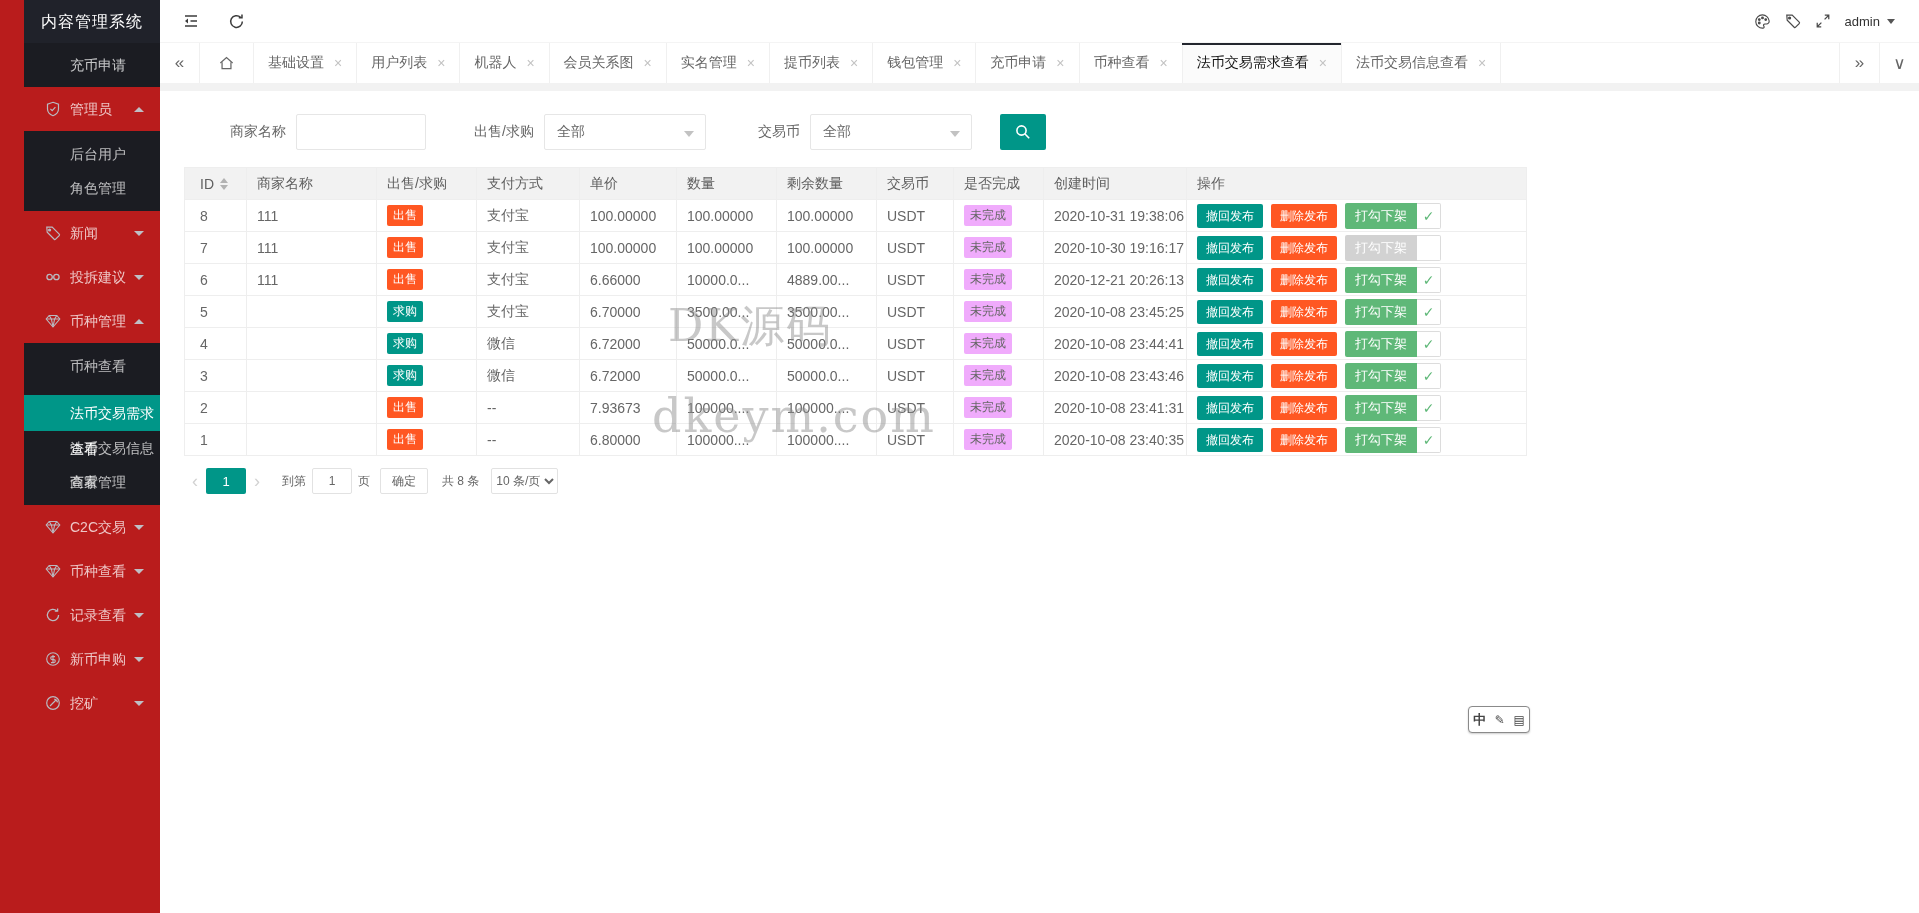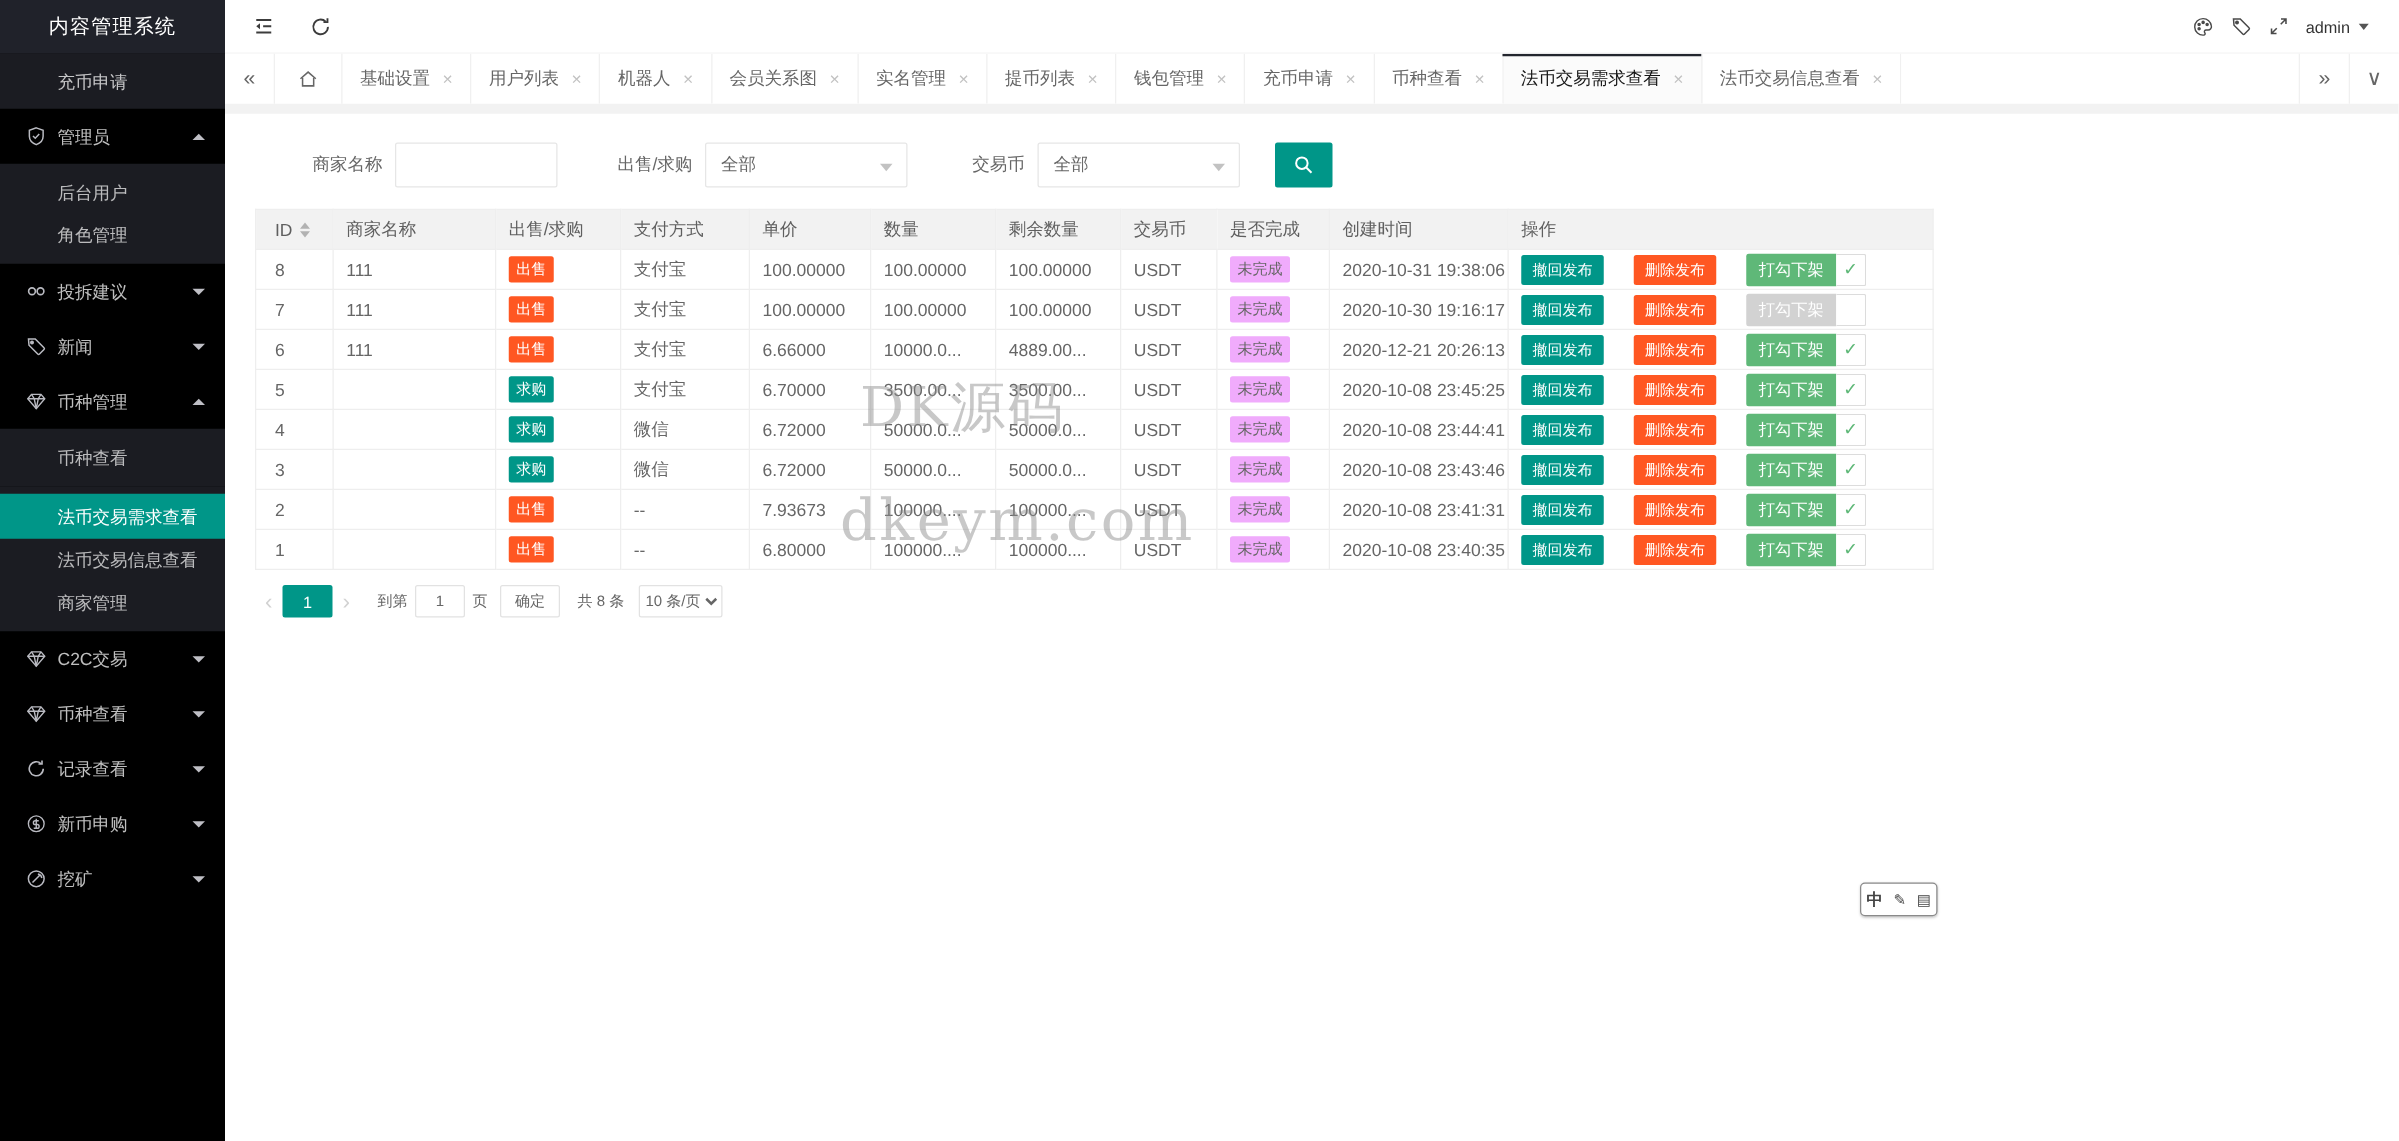--- a/index.html
+++ b/index.html
@@ -1,21 +1,21 @@
 <!DOCTYPE html>
 <html style="--accent: #009688; --danger: #FF5722; --success: #5FB878;"><head>
 <meta charset="utf-8">
 <style>
   * { box-sizing: border-box; margin: 0; padding: 0; }
   html,body { width:1919px; height:913px; overflow:hidden;
     font-family:"Liberation Sans","DejaVu Sans",sans-serif; background:#fff; }
   .layout { display:flex; width:1919px; height:913px; }
 
   
-  .sidebar { width:180px; flex-shrink:0; background:#000000; color:#cfcfcf; overflow:hidden; }
+  .sidebar { width:160px; flex-shrink:0; background:#b91c1c; color:#cfcfcf; overflow:hidden;padding-left:24px; }
   .logo { height:43px; line-height:43px; text-align:center; color:#fff; font-size:16px; letter-spacing:1px; background:#20222A; }
   .side-item { height:44px; line-height:44px; padding-left:46px; font-size:14px; color:rgba(255,255,255,.75); background:#1B1C22; cursor:pointer; }
   .side-group { position:relative; height:44px; line-height:44px; padding-left:46px; font-size:14px; color:rgba(255,255,255,.75); cursor:pointer; }
   .side-icon { position:absolute; left:21px; top:14px; width:16px; height:16px; color:#b9bac1; }
   .side-icon svg { display:block; }
   .caret { position:absolute; right:16px; top:20px; width:0; height:0; border-left:5px solid transparent; border-right:5px solid transparent; }
   .caret-up { border-bottom:5px solid #bfbfc5; }
   .caret-down { border-top:5px solid #bfbfc5; }
   .side-children { background:#1B1C22; padding:6px 0; }
   .side-child { height:34px; line-height:34px; padding-left:46px; font-size:14px; color:rgba(255,255,255,.7); cursor:pointer; }
@@ -65,21 +65,21 @@
   .sort-icon { display:inline-flex; flex-direction:column; gap:2px; cursor:pointer; }
   .tri-up { width:0;height:0;border-left:4px solid transparent;border-right:4px solid transparent;border-bottom:5px solid #b2b2b2; }
   .tri-down { width:0;height:0;border-left:4px solid transparent;border-right:4px solid transparent;border-top:5px solid #b2b2b2; }
 
   .badge { display:inline-block; padding:2px 6px; border-radius:2px; font-size:12px; color:#fff; line-height:1.4; }
   .badge-sell { background:var(--danger); }
   .badge-buy { background:var(--accent); }
   .status-badge { display:inline-block; padding:2px 6px; border-radius:2px; font-size:12px; background:#f0abfc; color:#666; line-height:1.4; }
 
   .td-ops { overflow:visible; }
-  .mini-btn { display:inline-block; height:24px; line-height:24px; padding:0 9px; border-radius:2px; font-size:12px; color:#fff; margin-right:24px; cursor:pointer; vertical-align:middle; }
+  .mini-btn { display:inline-block; height:24px; line-height:24px; padding:0 9px; border-radius:2px; font-size:12px; color:#fff; margin-right:8px; cursor:pointer; vertical-align:middle; }
   .btn-teal { background:var(--accent); }
   .btn-orange { background:var(--danger); }
   .offline { display:inline-flex; vertical-align:middle; cursor:pointer; }
   .off-label { display:inline-block; height:26px; line-height:26px; padding:0 10px; background:var(--success); color:#fff; font-size:13px; border-radius:2px 0 0 2px; }
   .offline.disabled .off-label { background:#d2d2d2; }
   .off-box { width:24px; height:26px; background:#fff; border:1px solid #dcdcdc; border-left:none; border-radius:0 2px 2px 0; display:flex; align-items:center; justify-content:center; }
   .off-check { font-style:normal; color:var(--success); font-size:14px; font-weight:bold; }
 
   
   .pager { display:flex; align-items:center; margin-top:12px; font-size:12px; color:#666; }
@@ -115,31 +115,31 @@
             <svg viewBox="0 0 16 16" width="16" height="16" fill="none" stroke="currentColor" stroke-width="1.2">
               <path d="M8 1.3 L13.5 3.2 V8 c0 3.6 -2.6 5.6 -5.5 6.7 C5.1 13.6 2.5 11.6 2.5 8 V3.2 Z"></path>
               <path d="M5.4 7.8 l1.8 1.8 3.2 -3.4"></path>
             </svg>
           </span><span>管理员</span><span class="caret caret-up"></span></div>
         <div class="side-children">
           <div class="side-child"><span>后台用户</span></div>
           <div class="side-child"><span>角色管理</span></div>
         </div>
         <div class="side-group"><span class="side-icon">
+            <svg viewBox="0 0 16 16" width="16" height="16" fill="none" stroke="currentColor" stroke-width="1.2">
+              <path d="M1.8 2.2 h5.4 l7 7 a1 1 0 0 1 0 1.4 l-3.6 3.6 a1 1 0 0 1 -1.4 0 l-7 -7 Z"></path>
+              <circle cx="4.6" cy="5" r="1" fill="currentColor"></circle>
+            </svg>
+          </span><span>新闻</span><span class="caret caret-down"></span></div>
+        <div class="side-group"><span class="side-icon">
             <svg viewBox="0 0 16 16" width="16" height="16" fill="none" stroke="currentColor" stroke-width="1.3">
               <circle cx="4.6" cy="8" r="2.7"></circle>
               <circle cx="11.4" cy="8" r="2.7"></circle>
             </svg>
           </span><span>投拆建议</span><span class="caret caret-down"></span></div>
-        <div class="side-group"><span class="side-icon">
-            <svg viewBox="0 0 16 16" width="16" height="16" fill="none" stroke="currentColor" stroke-width="1.2">
-              <path d="M1.8 2.2 h5.4 l7 7 a1 1 0 0 1 0 1.4 l-3.6 3.6 a1 1 0 0 1 -1.4 0 l-7 -7 Z"></path>
-              <circle cx="4.6" cy="5" r="1" fill="currentColor"></circle>
-            </svg>
-          </span><span>新闻</span><span class="caret caret-down"></span></div>
         <div class="side-group"><span class="side-icon">
             <svg viewBox="0 0 16 16" width="16" height="16" fill="none" stroke="currentColor" stroke-width="1.1">
               <path d="M4.2 2.5 h7.6 L14.8 6 8 14 1.2 6 Z"></path>
               <path d="M1.2 6 h13.6 M4.2 2.5 L6.4 6 L8 14 M11.8 2.5 L9.6 6 L8 14"></path>
             </svg>
           </span><span>币种管理</span><span class="caret caret-up"></span></div>
         <div class="side-children">
           <div class="side-child"><span>币种查看</span></div>
         </div>
         <div class="side-children">

